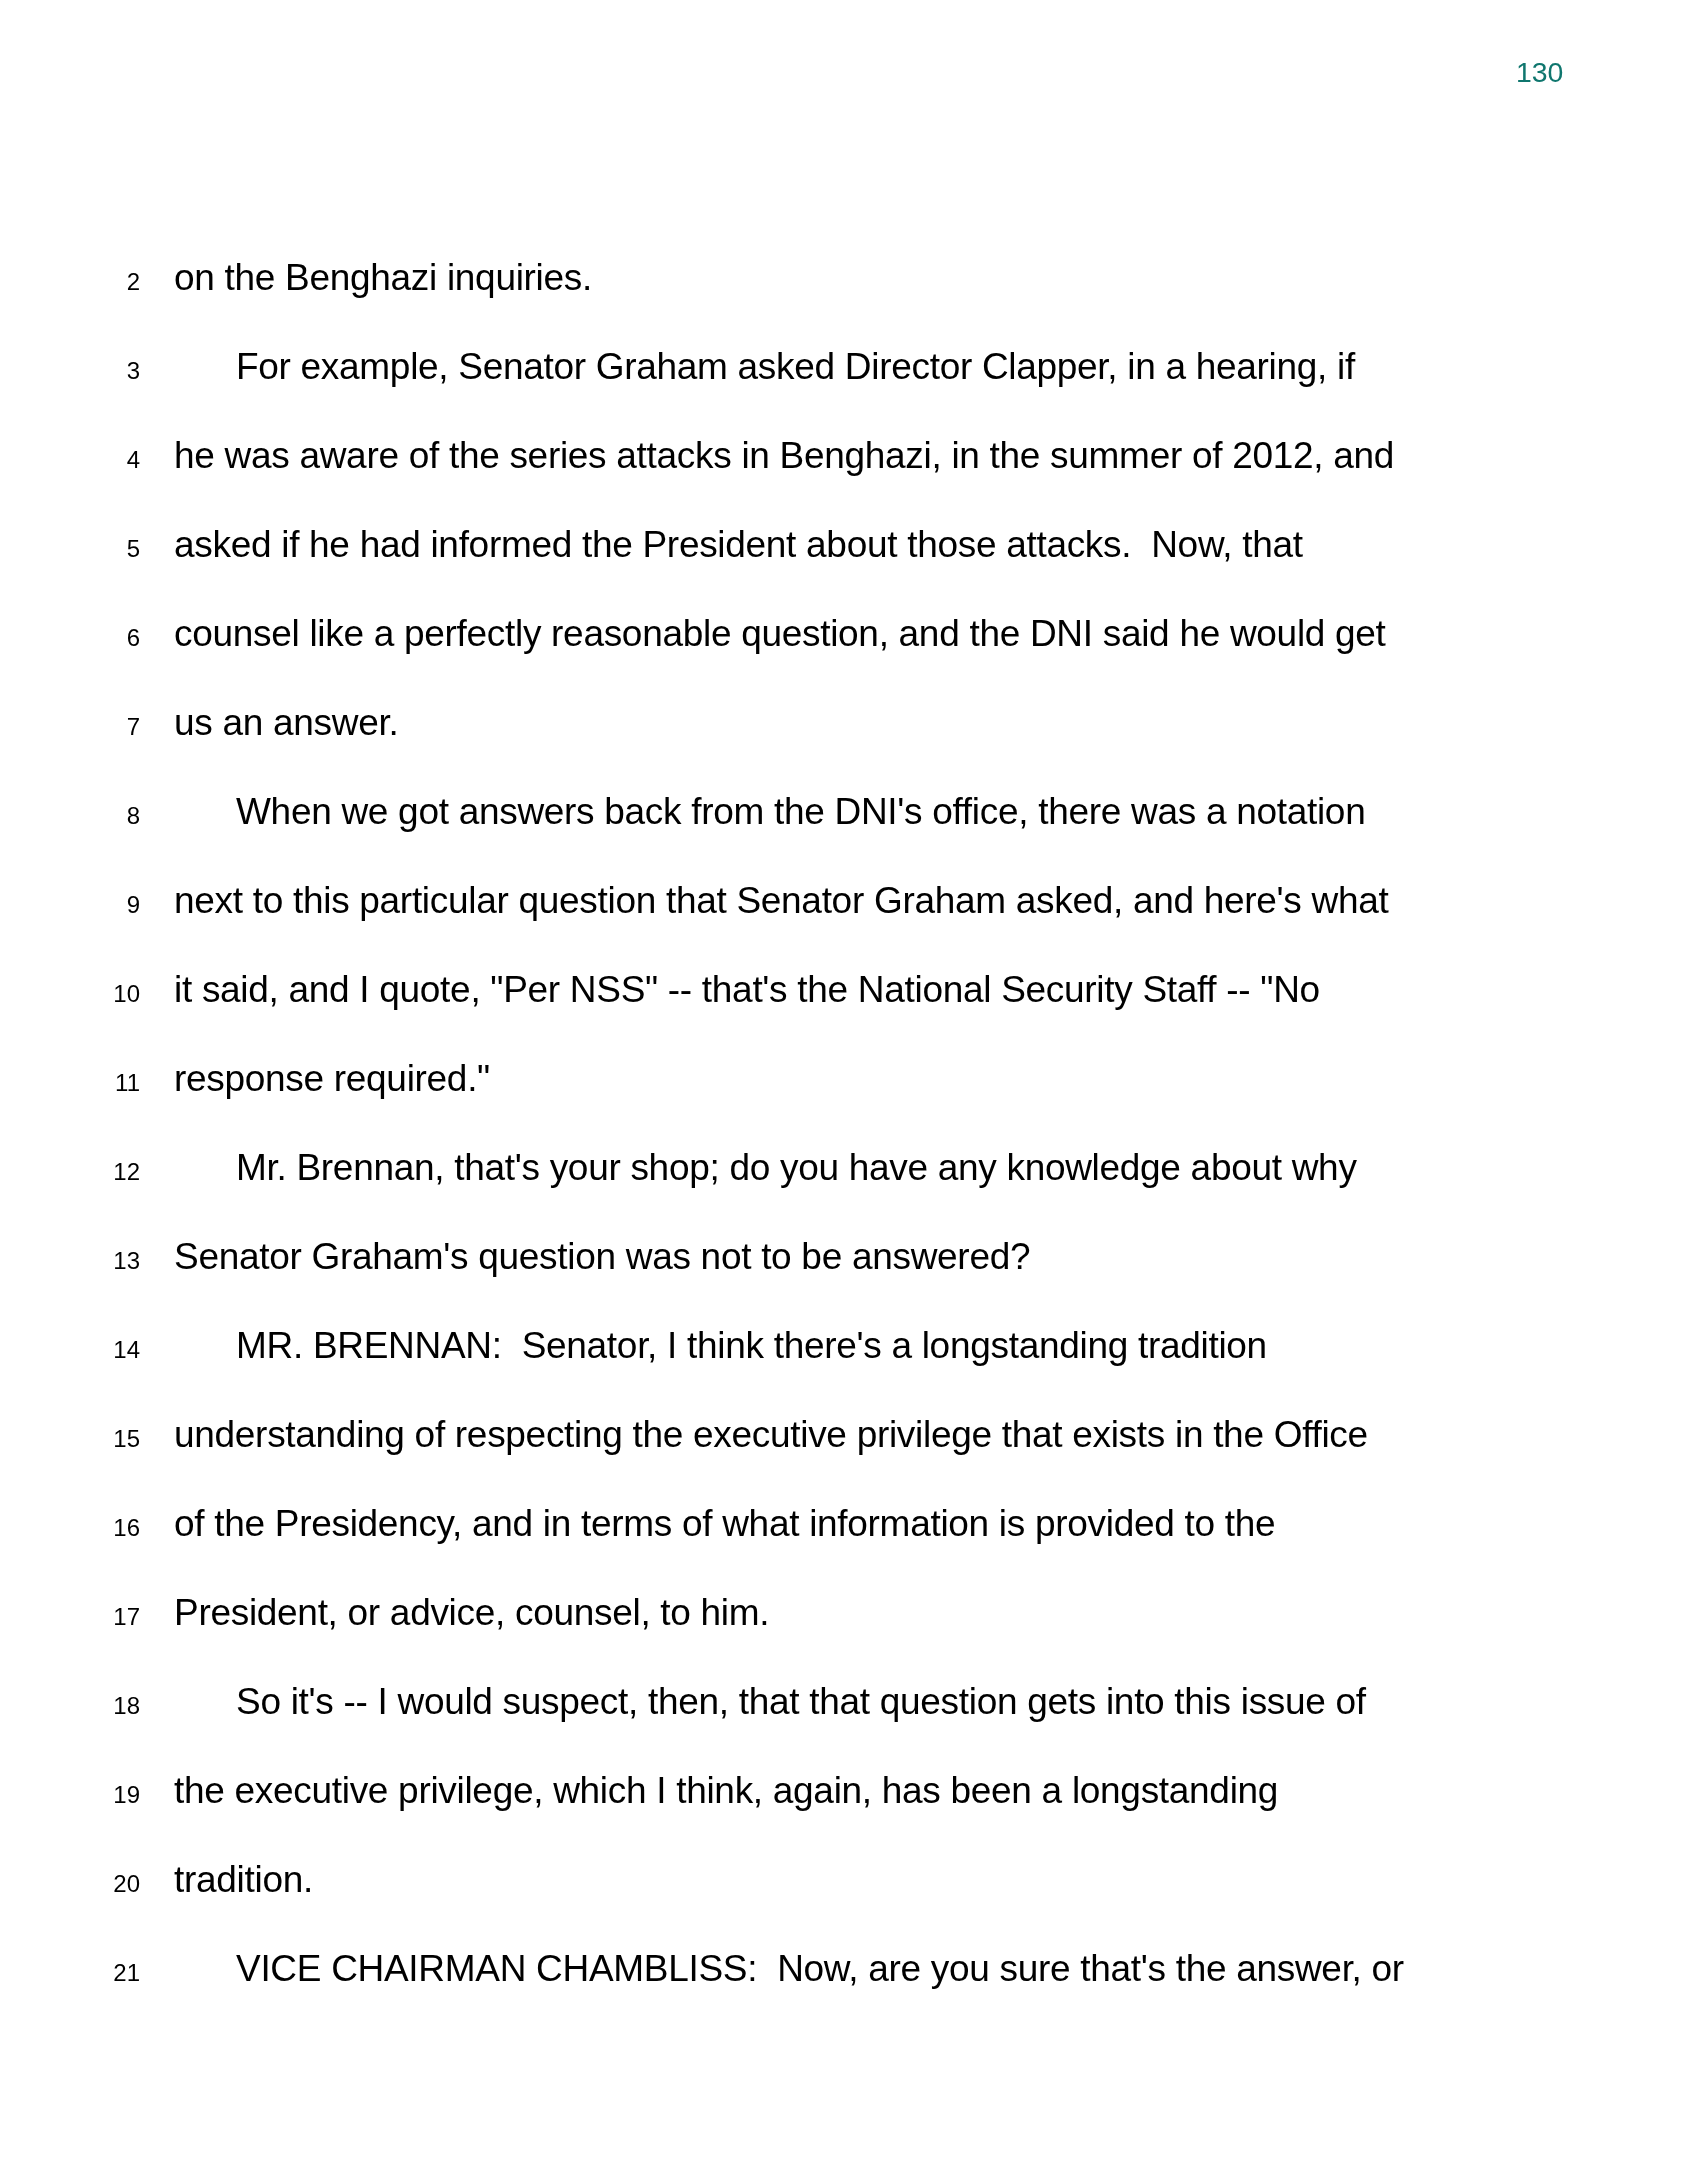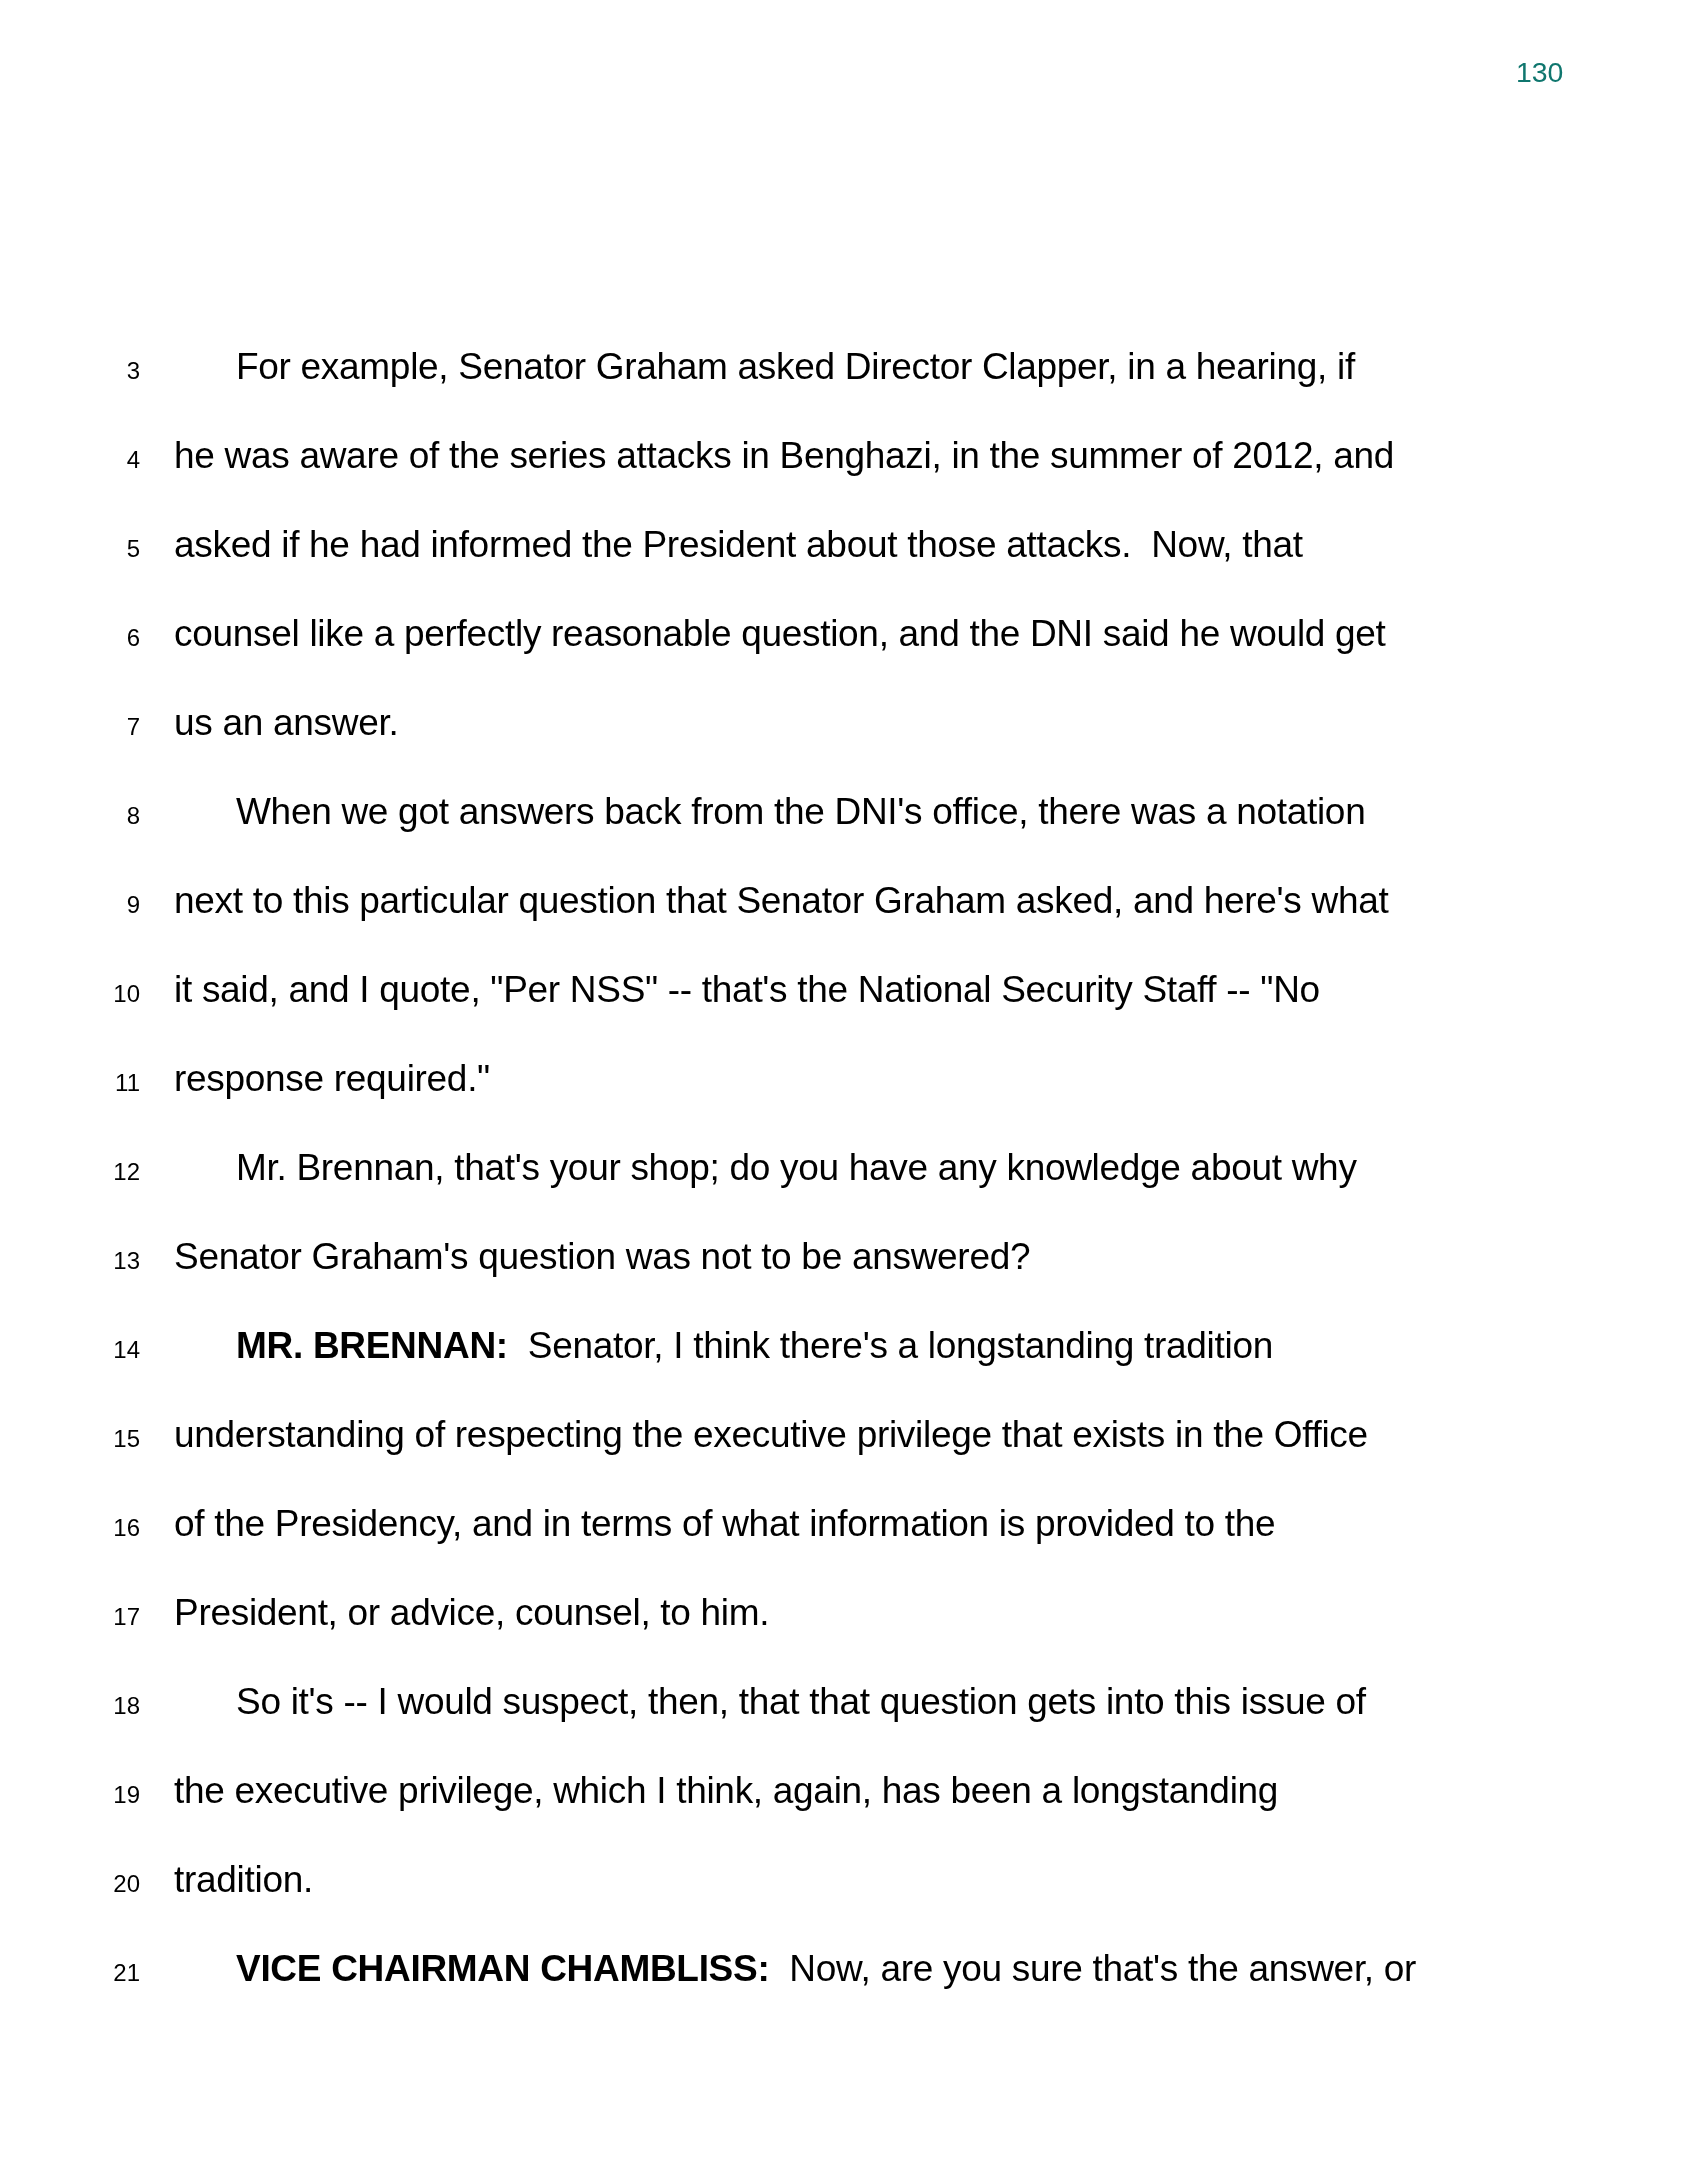--- a/index.html
+++ b/index.html
@@ -51,29 +51,30 @@
     letter-spacing: 0;
     vertical-align: baseline;
   }
   .ltext {
     margin-left: 34px;
   }
   .t-line.indent .ltext {
     margin-left: 96px;
   }
   .ltext b {
-    font-weight: bold;
+    font-weight: normal;
   }
 </style>
 </head>
 <body>
 
 <div class="page">
   <div class="page-number">130</div>
   <div class="transcript">
+      <div class="t-line" style="top: 233px;"><span class="lnum">2</span><span class="ltext">on the Benghazi inquiries.</span></div>
       <div class="t-line indent" style="top: 322px;"><span class="lnum">3</span><span class="ltext">For example, Senator Graham asked Director Clapper, in a hearing, if</span></div>
       <div class="t-line" style="top: 411px;"><span class="lnum">4</span><span class="ltext">he was aware of the series attacks in Benghazi, in the summer of 2012, and</span></div>
       <div class="t-line" style="top: 500px;"><span class="lnum">5</span><span class="ltext">asked if he had informed the President about those attacks.  Now, that</span></div>
       <div class="t-line" style="top: 589px;"><span class="lnum">6</span><span class="ltext">counsel like a perfectly reasonable question, and the DNI said he would get</span></div>
       <div class="t-line" style="top: 678px;"><span class="lnum">7</span><span class="ltext">us an answer.</span></div>
       <div class="t-line indent" style="top: 767px;"><span class="lnum">8</span><span class="ltext">When we got answers back from the DNI's office, there was a notation</span></div>
       <div class="t-line" style="top: 856px;"><span class="lnum">9</span><span class="ltext">next to this particular question that Senator Graham asked, and here's what</span></div>
       <div class="t-line" style="top: 945px;"><span class="lnum">10</span><span class="ltext">it said, and I quote, "Per NSS" -- that's the National Security Staff -- "No</span></div>
       <div class="t-line" style="top: 1034px;"><span class="lnum">11</span><span class="ltext">response required."</span></div>
       <div class="t-line indent" style="top: 1123px;"><span class="lnum">12</span><span class="ltext">Mr. Brennan, that's your shop; do you have any knowledge about why</span></div>

